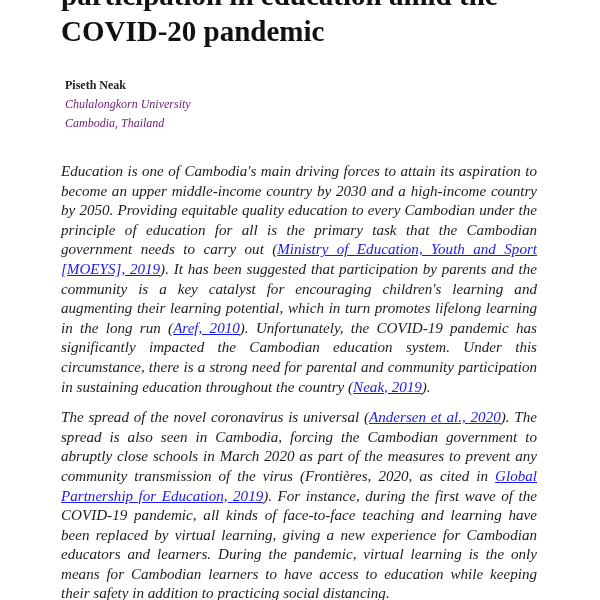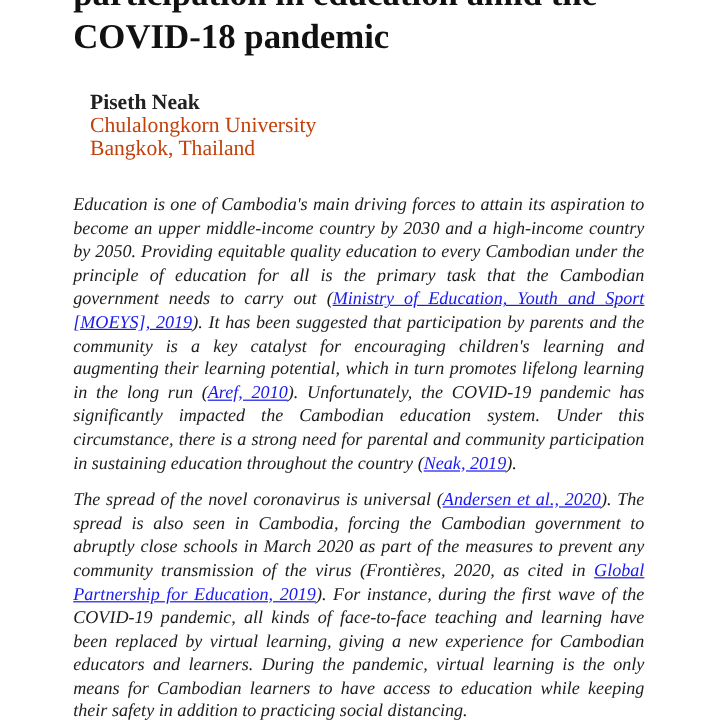--- a/index.html
+++ b/index.html
@@ -31,27 +31,27 @@
       top: -23px;
       left: 0;
       width: 476px;
       color: #111;
       white-space: nowrap;
     }
     .title span { display: block; }
     .author-block {
       position: absolute;
       top: 76px;
-      left: 14px;
+      left: 4px;
       font-family: "Liberation Serif", "DejaVu Serif", serif;
-      font-size: 18px;
+      font-size: 12px;
       line-height: 19px;
     }
     .author-name { font-weight: bold; color: #222; }
-    .author-aff { color: #c2410c; }
+    .author-aff { font-style: italic; color: #701a75; }
     .body-text {
       position: absolute;
       top: 162px;
       left: 0;
       width: 476px;
       font-family: "Liberation Serif", "DejaVu Serif", serif;
       font-size: 15.1px;
       line-height: 19.6px;
       text-align: justify;
       color: #1c1c1c;
@@ -64,26 +64,26 @@
       color: #1a1aee;
       text-decoration: underline;
     }
   </style>
 </head>
 <body>
 
 <div class="page">
   <h1 class="title">
     <span>participation in education amid the</span>
-    <span>COVID-18 pandemic</span>
+    <span>COVID-20 pandemic</span>
   </h1>
 
   <div class="author-block">
     <div class="author-name">Piseth Neak</div>
     <div class="author-aff">Chulalongkorn University</div>
-    <div class="author-aff">Bangkok, Thailand</div>
+    <div class="author-aff">Cambodia, Thailand</div>
   </div>
 
   <div class="body-text">
     <p><span>Education is one of Cambodia's main driving forces to attain its aspiration to become an upper middle-income country by 2030 and a high-income country by 2050. Providing equitable quality education to every Cambodian under the principle of education for all is the primary task that the Cambodian government needs to carry out (</span><a class="cite" href="#" style="color: rgb(26, 26, 238);">Ministry of Education, Youth and Sport [MOEYS], 2019</a><span>). It has been suggested that participation by parents and the community is a key catalyst for encouraging children's learning and augmenting their learning potential, which in turn promotes lifelong learning in the long run (</span><a class="cite" href="#" style="color: rgb(26, 26, 238);">Aref, 2010</a><span>). Unfortunately, the COVID-19 pandemic has significantly impacted the Cambodian education system. Under this circumstance, there is a strong need for parental and community participation in sustaining education throughout the country (</span><a class="cite" href="#" style="color: rgb(26, 26, 238);">Neak, 2019</a><span>).</span></p>
     <p><span>The spread of the novel coronavirus is universal (</span><a class="cite" href="#" style="color: rgb(26, 26, 238);">Andersen et al., 2020</a><span>). The spread is also seen in Cambodia, forcing the Cambodian government to abruptly close schools in March 2020 as part of the measures to prevent any community transmission of the virus (Frontières, 2020, as cited in </span><a class="cite" href="#" style="color: rgb(26, 26, 238);">Global Partnership for Education, 2019</a><span>). For instance, during the first wave of the COVID-19 pandemic, all kinds of face-to-face teaching and learning have been replaced by virtual learning, giving a new experience for Cambodian educators and learners. During the pandemic, virtual learning is the only means for Cambodian learners to have access to education while keeping their safety in addition to practicing social distancing.</span></p>
   </div>
 </div>
 
 </body></html>

